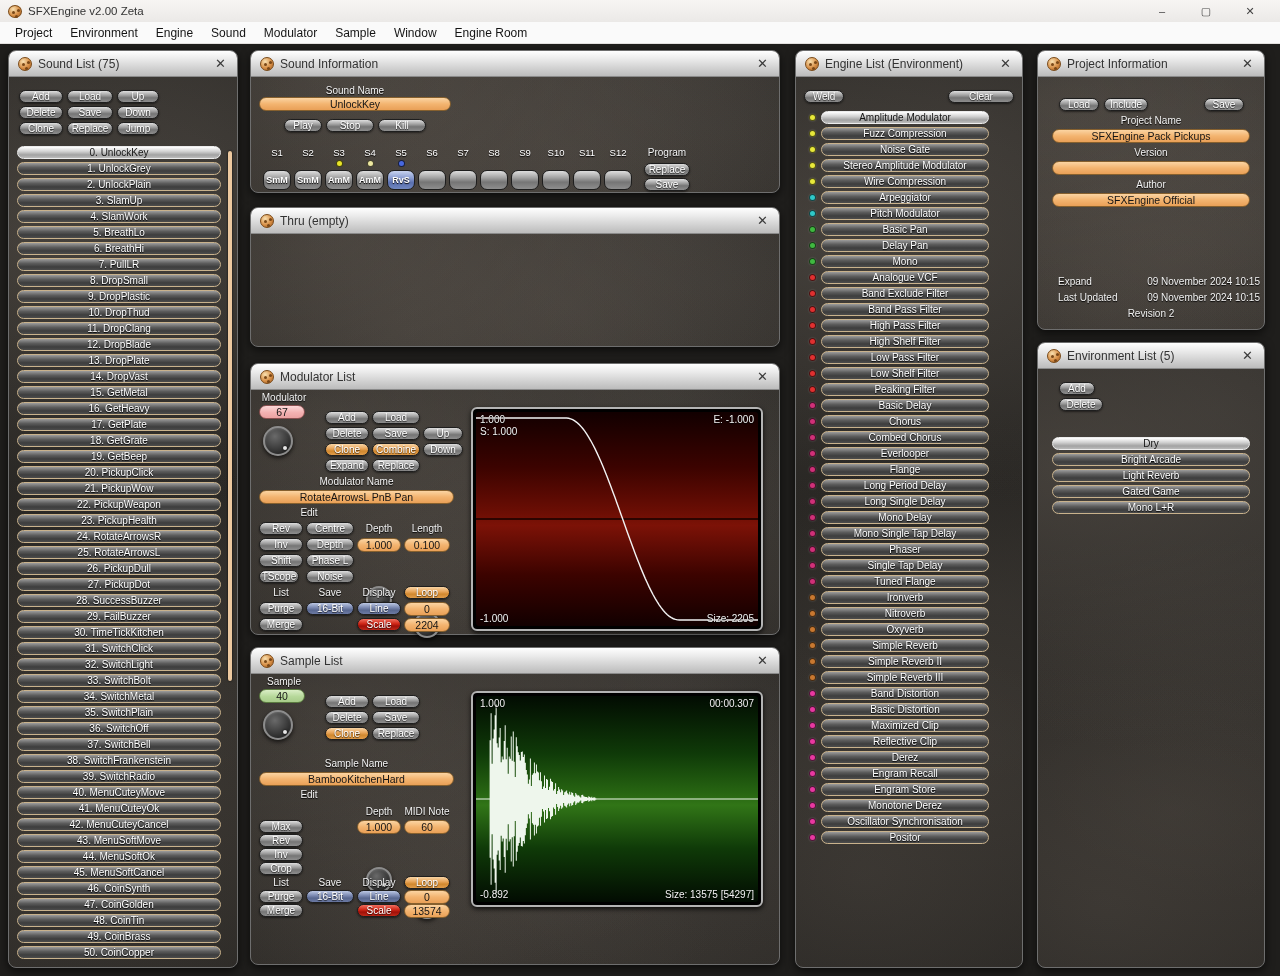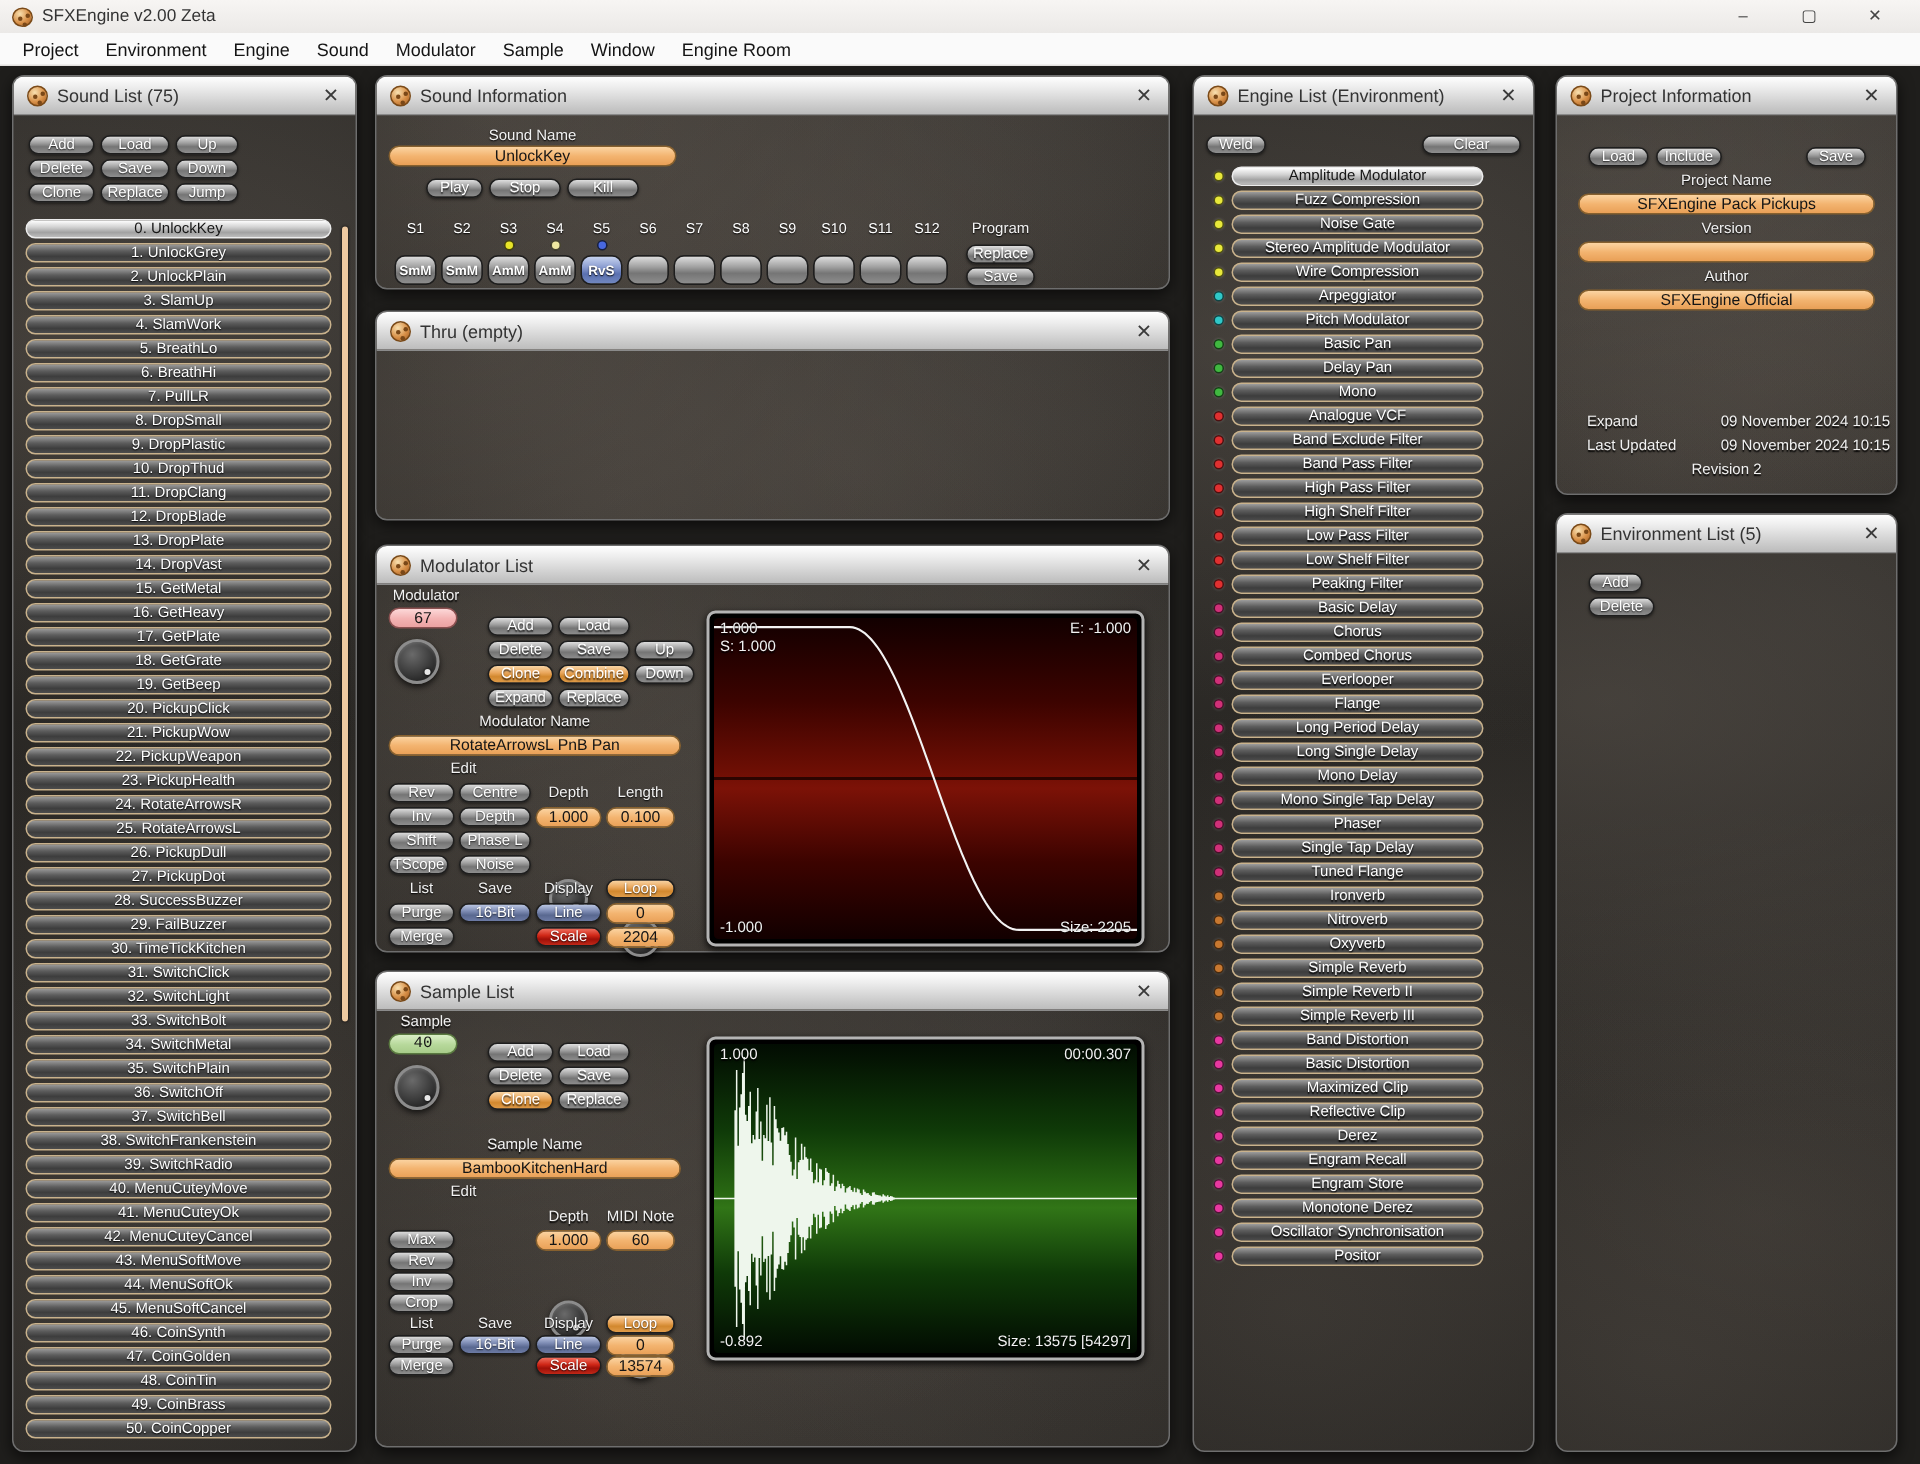--- a/index.html
+++ b/index.html
@@ -45,21 +45,21 @@
     border:1px solid #1e1e1e; background:linear-gradient(180deg,#dedede,#a2a2a2 38%,#757575 62%,#8e8e8e);
     color:#fff; font-size:10px; text-shadow:0 1px 1px rgba(0,0,0,0.75); box-shadow:0 1px 2px rgba(0,0,0,0.5);
     white-space:nowrap; }
   .btn-orange { background:linear-gradient(180deg,#f8d4a4,#eaa85e 40%,#d2882e 65%,#e09c4a); }
   .btn-blue { background:linear-gradient(180deg,#bcc8e4,#7e8cb4 40%,#596890 65%,#6c7aa4); }
   .btn-red { background:linear-gradient(180deg,#f07060,#d02818 42%,#a01008 65%,#c02818); }
   .field { display:flex; align-items:center; justify-content:center; height:14px; border-radius:7px;
     border:1px solid #86602e; color:#151515; font-size:10.5px; white-space:nowrap; overflow:hidden; }
   .field-orange { background:linear-gradient(180deg,#fbd4a2,#f3b470 50%,#e9a057); }
   .field-pink { background:linear-gradient(180deg,#fcd8d8,#f3b2b2 55%,#eba2a2); border-color:#8a5050; }
-  .field-green { background:linear-gradient(180deg,#daeec6,#b6d89a 55%,#a8cc8a); border-color:#5a7a40;font-family:Liberation Mono, monospace; }
+  .field-green { background:linear-gradient(180deg,#daeec6,#b6d89a 55%,#a8cc8a); border-color:#5a7a40; }
   .label { position:absolute; color:#f2f2f2; font-size:10px; text-align:center; text-shadow:0 1px 1px #000; white-space:nowrap; }
   .pill { height:13px; border-radius:7px; border:1px solid #c9b28c;
     background:linear-gradient(180deg,#9c9c9c,#5c5c5c 40%,#3d3d3d 72%,#4c4c4c);
     color:#fff; font-size:10px; display:flex; align-items:center; justify-content:center;
     text-shadow:0 1px 1px #000; white-space:nowrap; overflow:hidden; }
   .pill.selected, .selected .engine-pill { background:linear-gradient(180deg,#ffffff,#d2d2d2 40%,#a2a2a2 72%,#bcbcbc);
     color:#161616; text-shadow:none; border-color:#ececec; }
   .sound-item { margin:0 16px 3px 8px; }
   .env-item { margin:0 14px 3px 14px; }
   .engine-item { display:flex; align-items:center; height:13px; margin-bottom:3px; padding-left:13px; }
@@ -688,16 +688,24 @@
 
   <div class="panel marble" style="left:1037px;top:342px;width:228px;height:626px">
     <div class="phead">
       <span class="picon"></span>
       <span class="ptitle">Environment List (5)</span>
       <span class="pclose">✕</span>
     </div>
     <div class="pbody">
       <div class="btn abs" style="left:21px;top:13px;width:36px">Add</div>
       <div class="btn abs" style="left:21px;top:29px;width:44px">Delete</div>
+      <div class="abs" style="left:0;top:68px;right:0">
+
+      <div class="pill env-item selected">Dry</div>
+          <div class="pill env-item">Bright Arcade</div>
+          <div class="pill env-item">Light Reverb</div>
+          <div class="pill env-item">Gated Game</div>
+          <div class="pill env-item">Mono L+R</div>
+        </div>
     </div>
   </div>
 
 </div>
 
 </body></html>

